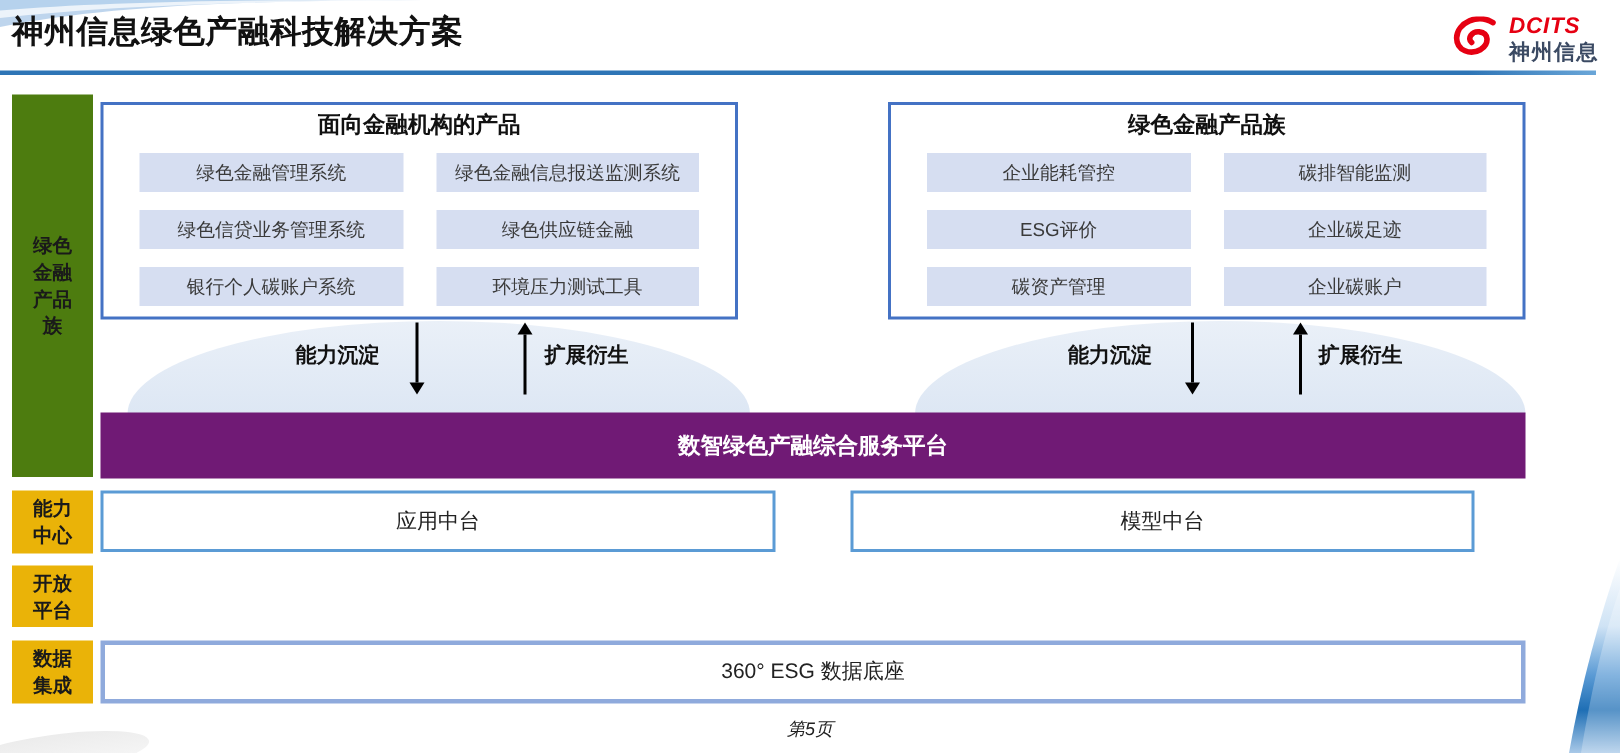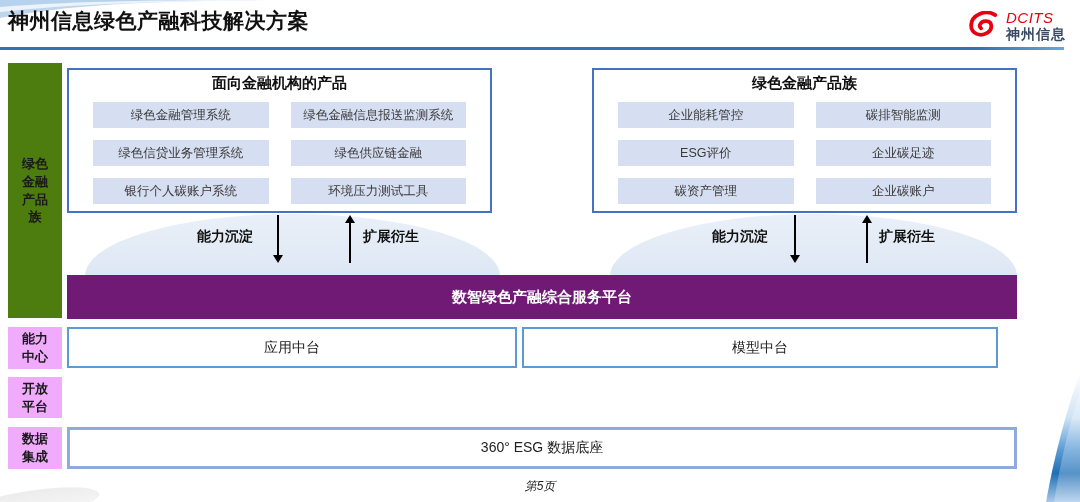--- a/index.html
+++ b/index.html
@@ -8,29 +8,29 @@
   .slide { position:relative; width:1080px; height:502px; background:#fff; overflow:hidden; }
 
   
   .top-swoosh { position:absolute; left:0; top:0; width:300px; height:18px; pointer-events:none; }
   .page-title { position:absolute; left:8px; top:7px; font-size:21px; font-weight:bold; color:#111; letter-spacing:0.5px; }
   .title-rule { position:absolute; left:0; top:47px; width:1064px; height:3px;
                 background:linear-gradient(to right,#2e75b6 0%,#2e75b6 92%,#6aa6d8 100%); }
   .logo { position:absolute; right:14px; top:10px; display:flex; align-items:center; gap:5px; }
   .logo-swirl { width:34px; height:30px; }
   .logo-text-wrap { display:flex; flex-direction:column; line-height:1; }
-  .logo-main { color:#e60012; font-weight:normal; font-style:italic; font-size:15px; letter-spacing:0.5px; }
+  .logo-main { color:#e60012; font-weight:bold; font-style:italic; font-size:15px; letter-spacing:0.5px; }
   .logo-sub { color:#3b4a63; font-size:14px; font-weight:bold; margin-top:2px; letter-spacing:1px; }
 
   
   .side-box { position:absolute; left:8px; width:54px; display:flex; align-items:center; justify-content:center;
               text-align:center; font-weight:bold; font-size:13px; color:#1a1a1a; line-height:1.35; }
   .side-label { width:30px; word-break:break-all; }
   .side-green { top:63px; height:255px; background:#4d7c0f; }
-  .side-orange { background:#f0abfc; }
+  .side-orange { background:#eab308; }
   .side-cap { top:327px; height:42px; }
   .side-open { top:377px; height:41px; }
   .side-data { top:427px; height:42px; }
 
   
   .product-box { position:absolute; top:68px; width:425px; height:145px; background:#fff;
                  border:2px solid #4472c4; padding:4px 24px 10px 24px; }
   .product-box.left { left:67px; }
   .product-box.right { left:592px; }
   .product-title { text-align:center; font-size:15px; font-weight:bold; color:#111; margin-bottom:9px; }
@@ -51,21 +51,21 @@
 
   
   .platform-bar { position:absolute; left:67px; top:275px; width:950px; height:44px; background:#701a75;
                   display:flex; align-items:center; justify-content:center; color:#fff; font-size:15px; font-weight:bold; }
 
   
   .row-box { position:absolute; background:#fff; display:flex; align-items:center; justify-content:center;
              font-size:14px; color:#222; }
   .thin-border { border:2px solid #5b9bd5; }
   .app-box { left:67px; top:327px; width:450px; height:41px; }
-  .model-box { left:522px; top:327px; width:476px; height:41px; }
+  .model-box { left:567px; top:327px; width:416px; height:41px; }
   .open-box { left:67px; top:377px; width:950px; height:41px; }
   .esg-box { left:67px; top:427px; width:950px; height:42px; border:3px solid #8faadc; }
 
   
   .footer-page { position:absolute; left:0; top:478px; width:1080px; text-align:center; font-size:12px;
                  font-style:italic; color:#222; }
   .br-swoosh { position:absolute; right:0; bottom:0; width:64px; height:130px; pointer-events:none; }
   .bl-swoosh { position:absolute; left:-30px; bottom:-14px; width:130px; height:26px; border-radius:50%;
                background:linear-gradient(to bottom,#ececec,#f7f7f7); transform:rotate(-8deg); pointer-events:none; }
 </style>

